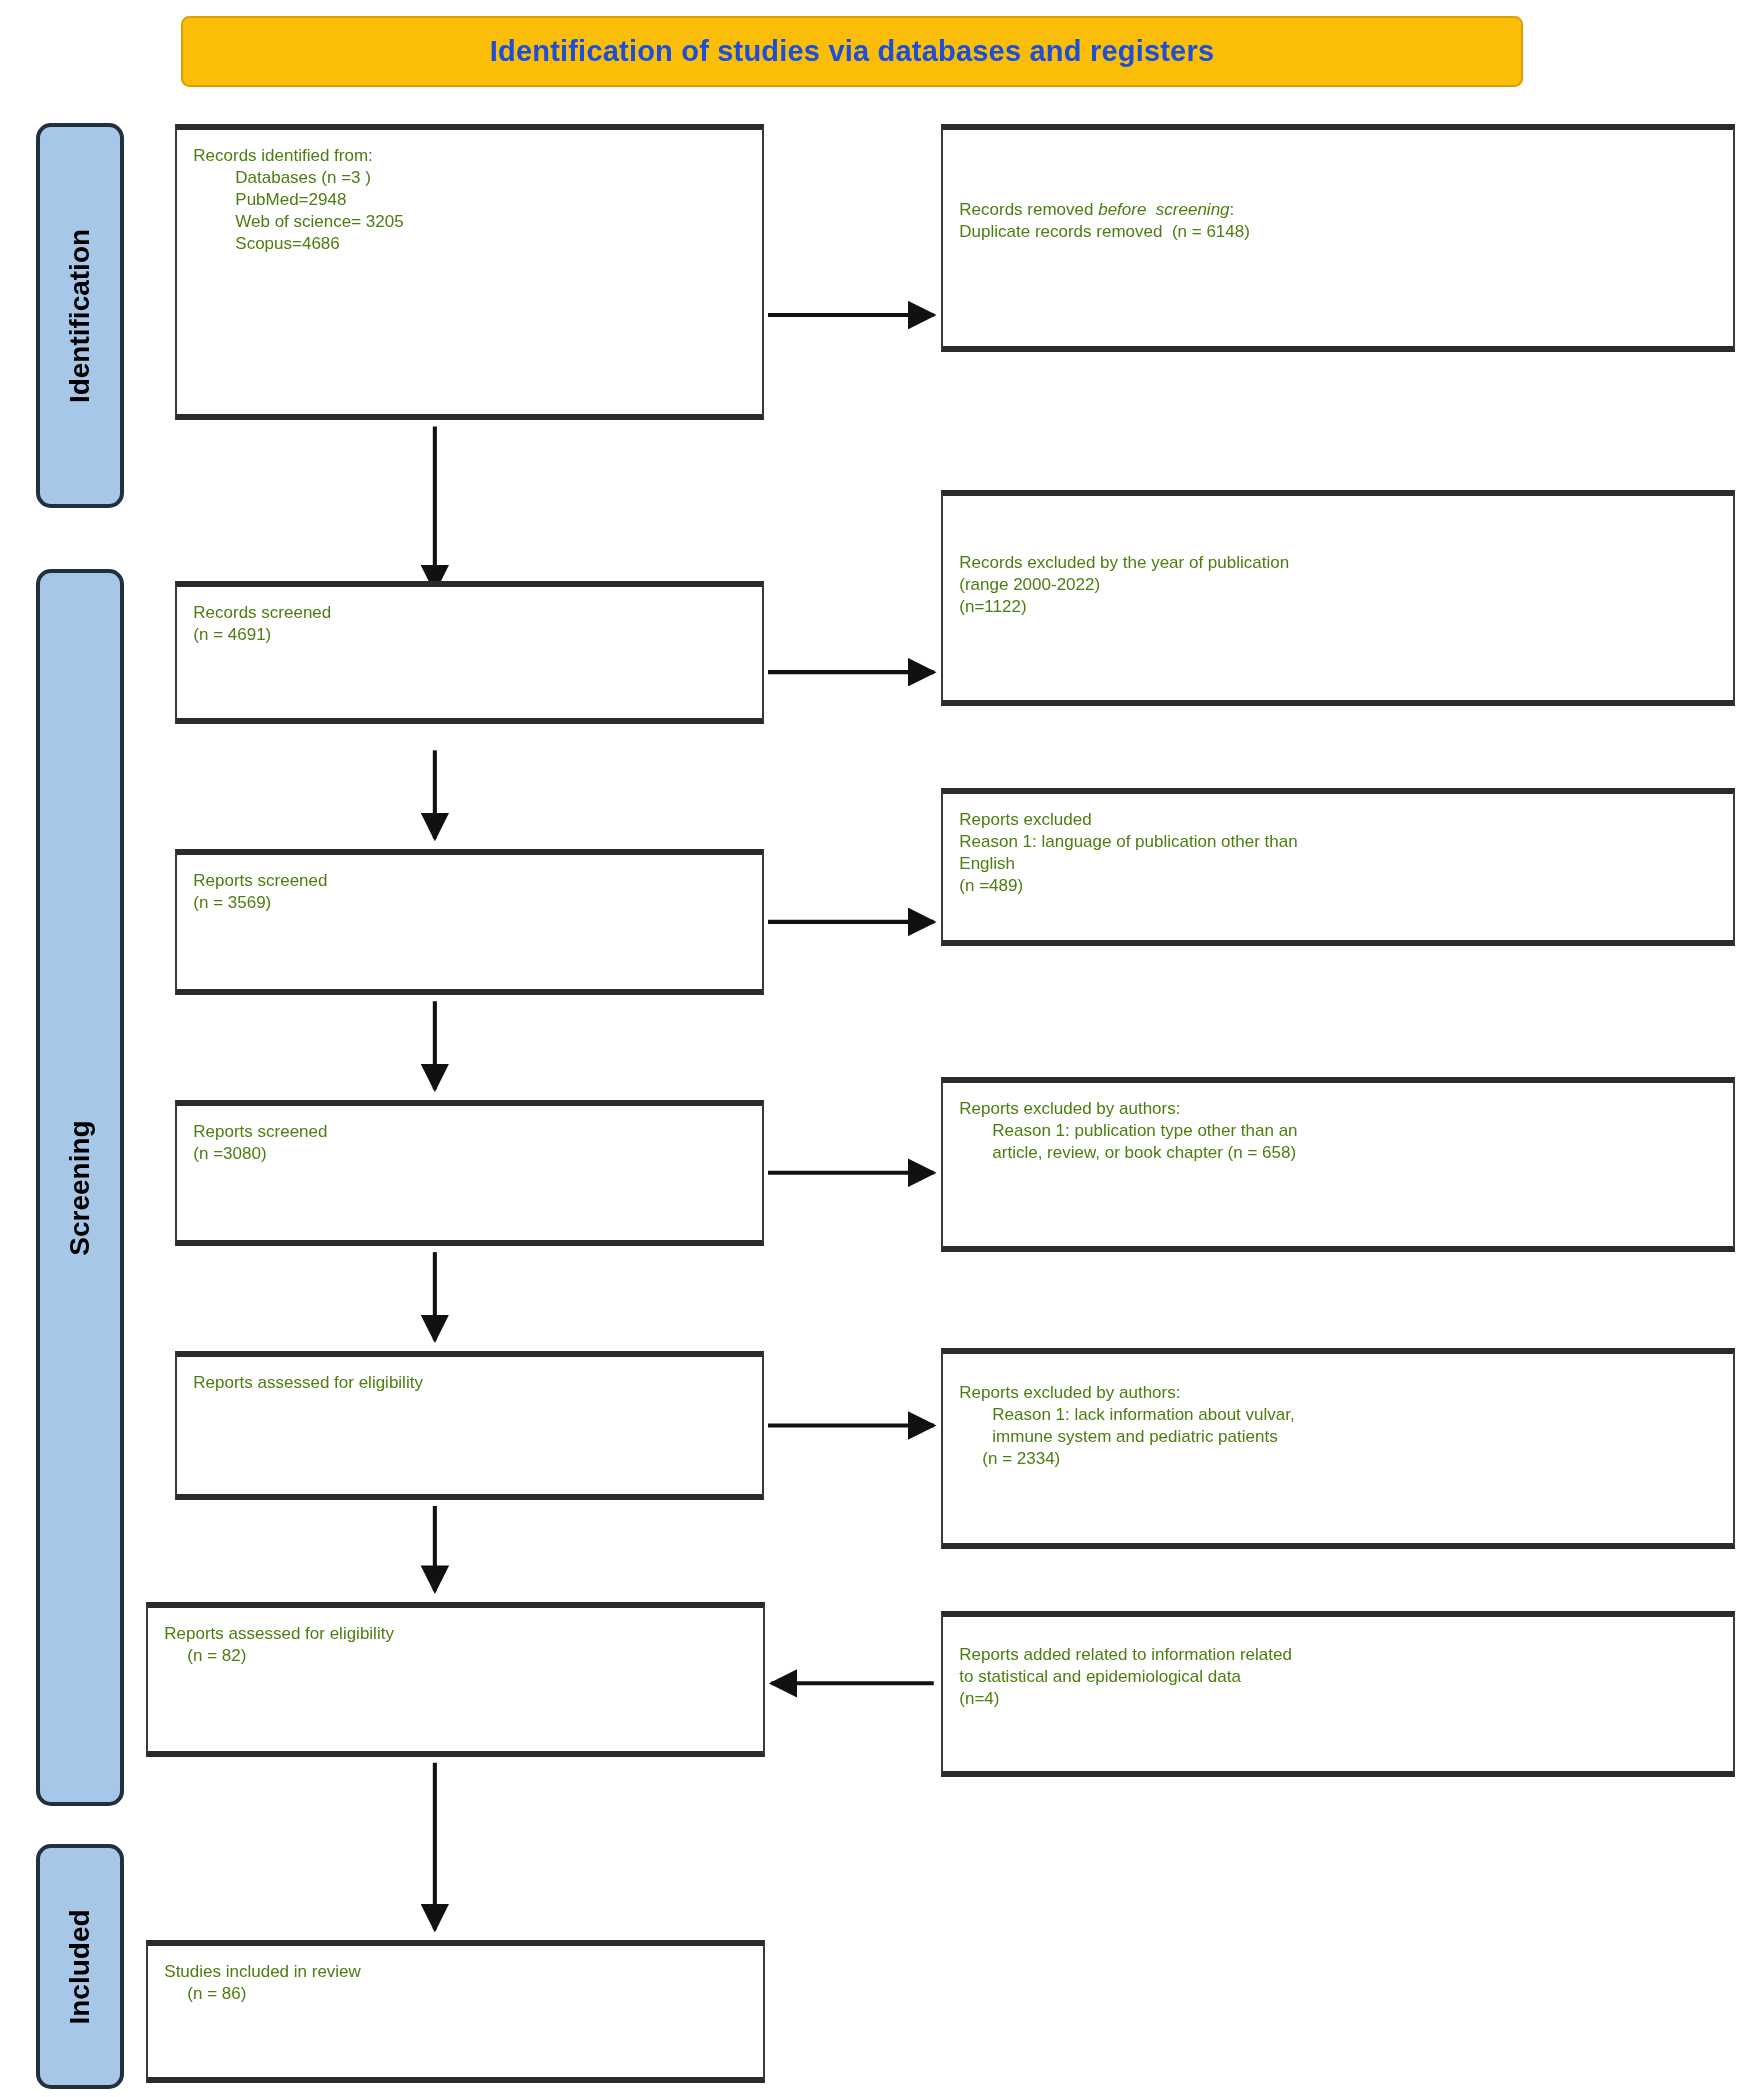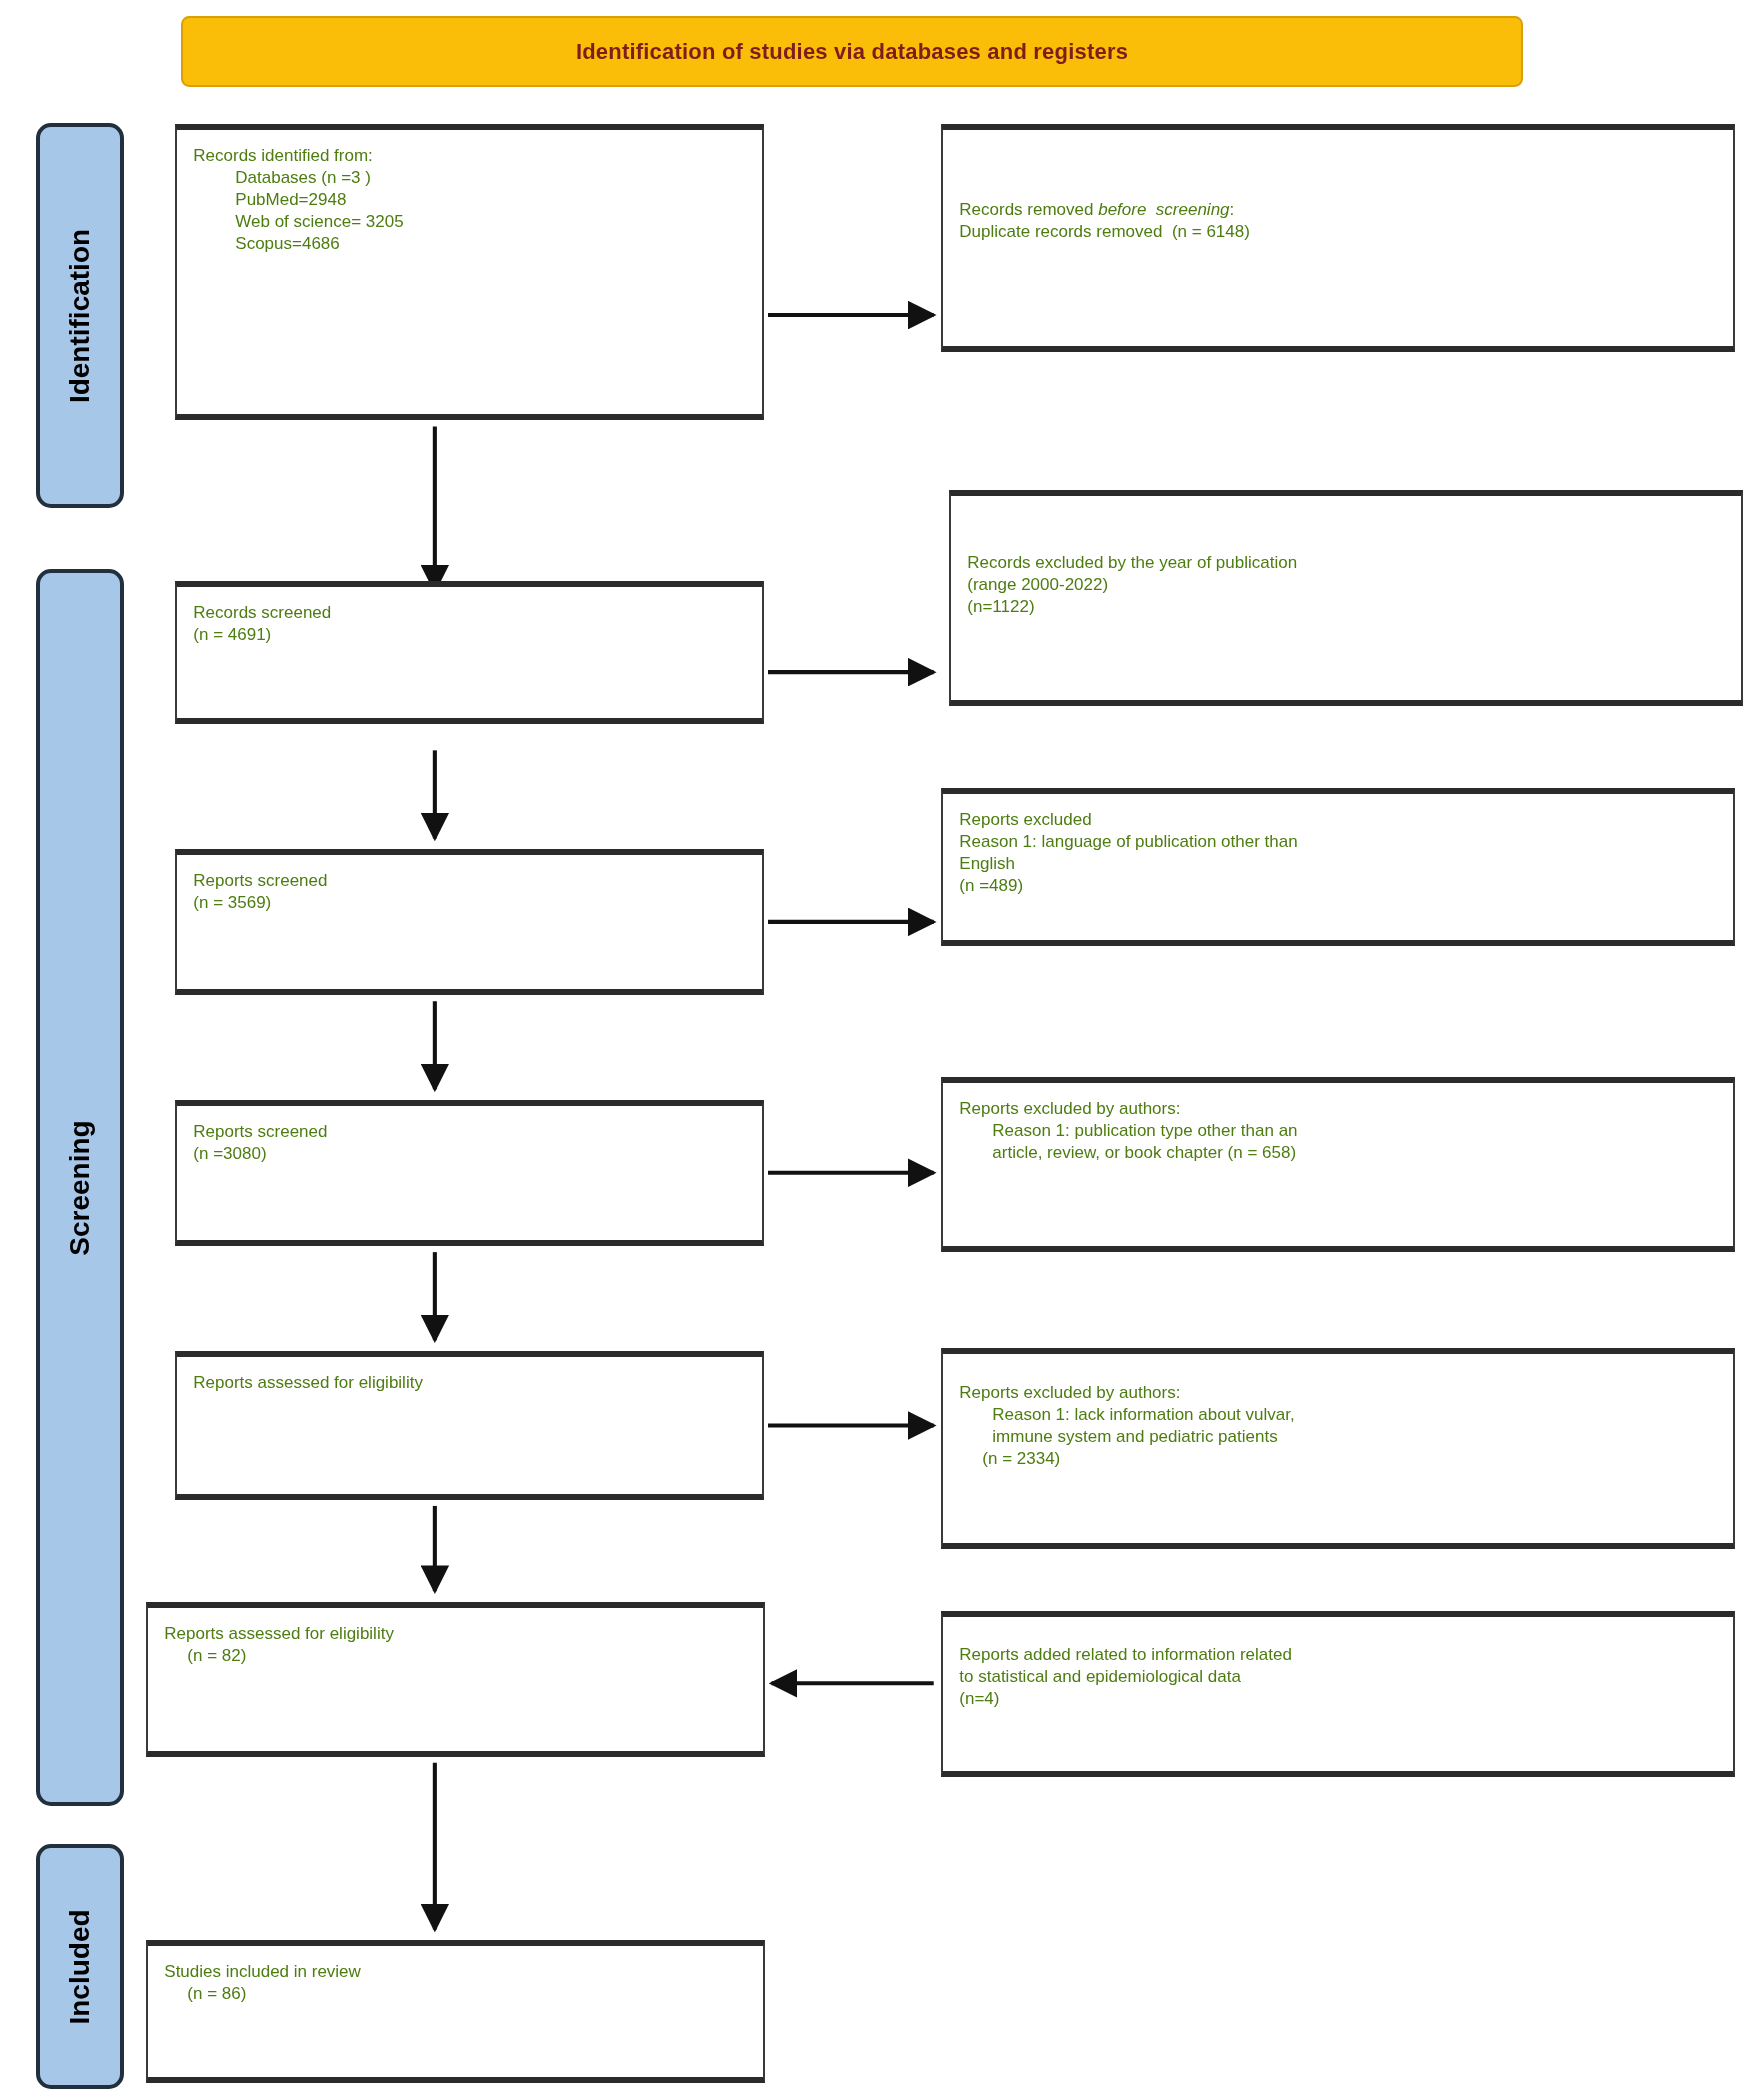--- a/index.html
+++ b/index.html
@@ -30,23 +30,23 @@
     height: 71px;
     background: #FBBE08;
     border: 2.9px solid #D8A006;
     border-radius: 8.2px;
     box-sizing: border-box;
     display: flex;
     align-items: center;
     justify-content: center;
   }
   .banner-text {
-    font-size: 22px;
+    font-size: 29px;
     font-weight: bold;
-    color: #7f1d1d;
+    color: #1d4ed8;
     letter-spacing: 0.2px;
     white-space: nowrap;
   }
 
   
   .phase {
     position: absolute;
     left: 36px;
     width: 88px;
     background: #A7C7E9;
@@ -95,21 +95,21 @@
   #box-identified     { left: 175px; top: 124px;  width: 589px; height: 296px; }
   #box-records-screen { left: 175px; top: 581px; width: 589px; height: 143px; }
   #box-reports-screen-1 { left: 175px; top: 849px; width: 589px; height: 146px; }
   #box-reports-screen-2 { left: 175px; top: 1100px; width: 589px; height: 146px; }
   #box-elig-2422      { left: 175px; top: 1351px; width: 589px; height: 149px; }
   #box-elig-82        { left: 146px; top: 1602px; width: 619px; height: 155px; }
   #box-included       { left: 146px; top: 1940px; width: 619px; height: 143px; }
 
   
   #box-removed        { left: 941px; top: 124px;  width: 794px; height: 228px; }
-  #box-excl-year      { left: 941px; top: 490px;  width: 794px; height: 216px; margin-left: 8px; }
+  #box-excl-year      { left: 941px; top: 490px;  width: 794px; height: 216px; }
   #box-excl-lang      { left: 941px; top: 788px; width: 794px; height: 158px; }
   #box-excl-type      { left: 941px; top: 1077px; width: 794px; height: 175px; }
   #box-excl-info      { left: 941px; top: 1348px; width: 794px; height: 201px; }
   #box-added          { left: 941px; top: 1611px; width: 794px; height: 166px; }
 
   
   #box-removed   { padding-top: 69px; }
   #box-excl-year { padding-top: 56px; }
   #box-excl-info { padding-top: 28px; }
   #box-added     { padding-top: 27px; }

